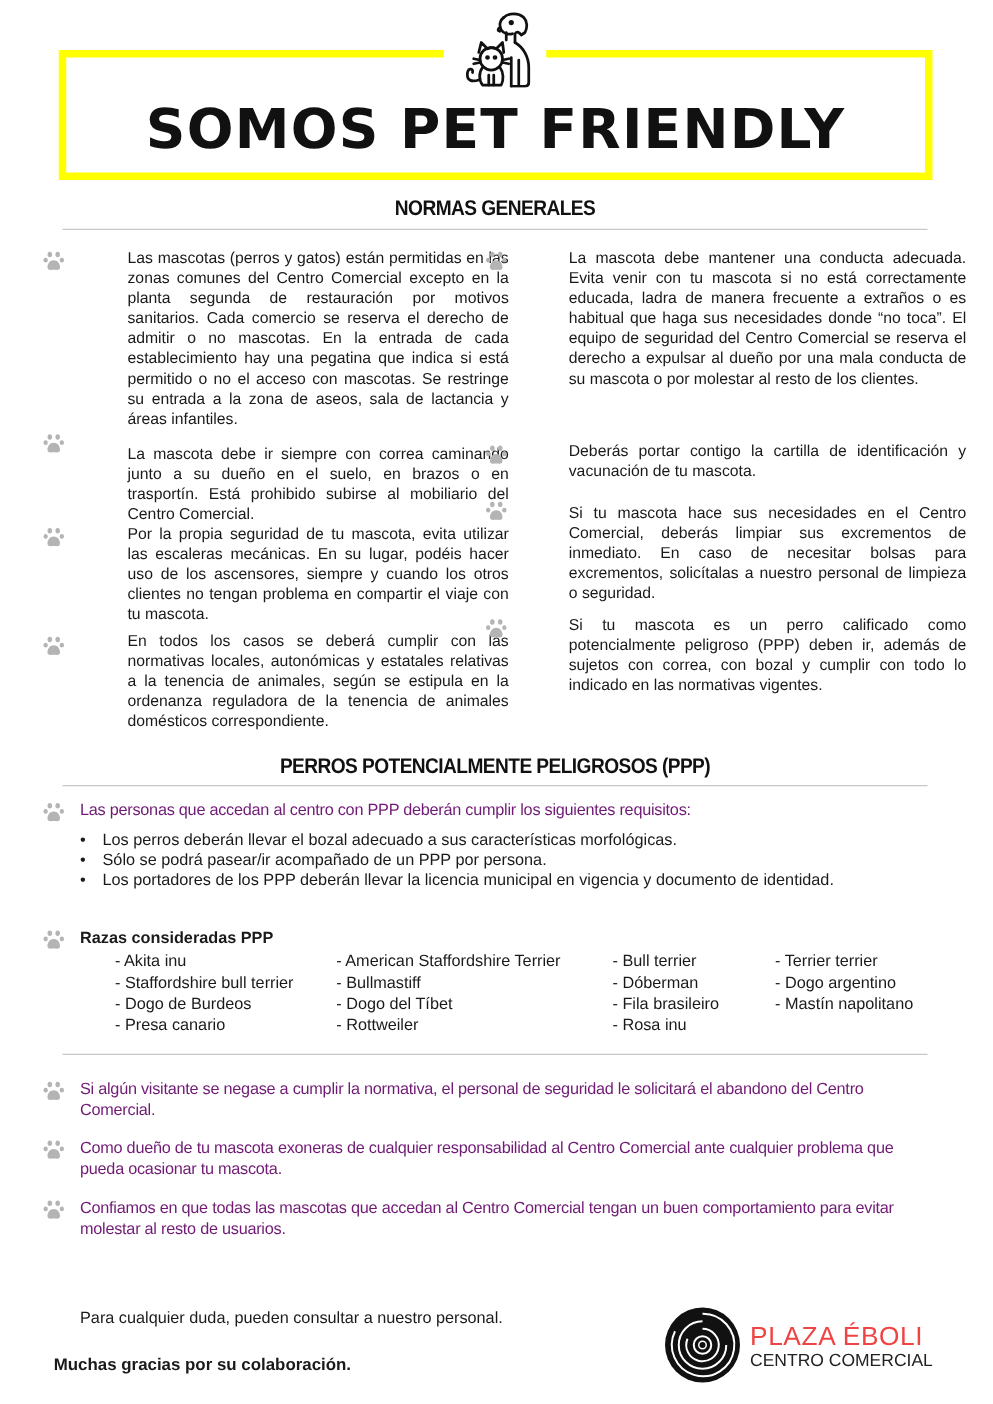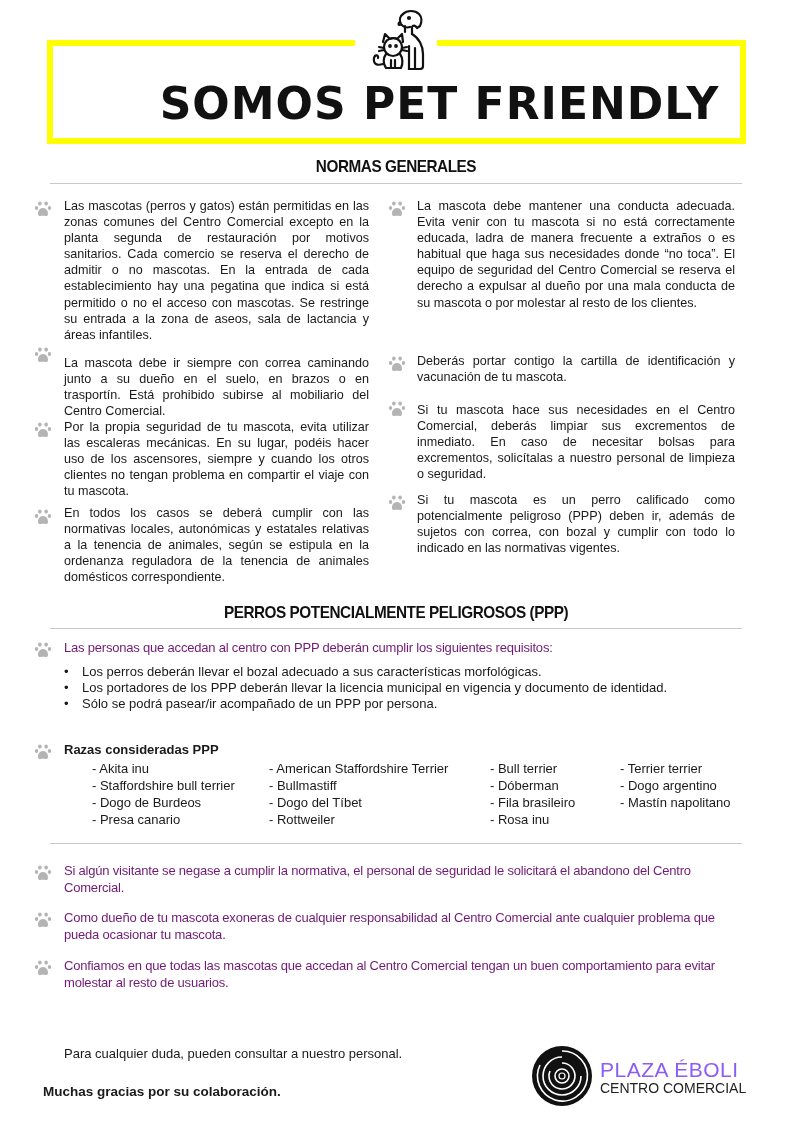--- a/index.html
+++ b/index.html
@@ -12,52 +12,51 @@
     border: 6px solid #ffff00;
   }
   .frame-gap {
     position: absolute; left: 355px; top: 36px; width: 82px; height: 14px; background: #fff;
   }
   .pets-icon { position: absolute; left: 365px; top: 8px; width: 64px; height: 62px; }
   .main-title {
     position: absolute; left: 53px; top: 78px; width: 687px; text-align: center;
     font-family: "DejaVu Sans", sans-serif; font-weight: bold; font-size: 44px; letter-spacing: 1px;
     color: #111;
-    margin-left: 43px;
   }
 
   .section-title {
     position: absolute; left: 50px; width: 692px; text-align: center;
     font-family: "Liberation Sans", sans-serif; font-weight: bold; font-size: 17px;
     letter-spacing: -0.5px; color: #111; transform: scaleX(0.9);
   }
   .divider { position: absolute; left: 50px; width: 692px; height: 1px; background: #c8c8c8; }
 
   .paw { position: absolute; width: 18px; height: 18px; }
   .paw svg { width: 18px; height: 18px; display: block; }
 
   .para {
-    position: absolute; font-size: 12.6px; line-height: 16.1px; text-align: justify; color: #1a1a1a;
+    position: absolute; font-size: 12.6px; line-height: 16.1px; text-align: justify; color: #1a1a1a; margin-left: 38px;
   }
   .narrow {
     position: absolute; font-size: 13px; line-height: 16.5px; color: #701a75;
     font-family: "Liberation Sans", sans-serif; letter-spacing: -0.2px;
   }
   .bullets { position: absolute; left: 64px; top: 664px; list-style: none; font-size: 13px; line-height: 16.2px; }
   .bullets li { position: relative; padding-left: 18px; white-space: nowrap; }
   .bullets li::before { content: "•"; position: absolute; left: 0; top: 0; }
 
   .breeds-title { position: absolute; left: 64px; top: 742px; font-size: 13px; font-weight: bold; }
   .breed-col { position: absolute; top: 760px; font-size: 13px; line-height: 17px; white-space: nowrap; margin-left: 28px; }
 
   .footer-note { position: absolute; left: 64px; top: 1022px; font-size: 13px; margin-top: 24px; }
   .thanks { position: absolute; left: 43px; top: 1084px; font-size: 13.5px; font-weight: bold; }
 
   .logo { position: absolute; left: 531px; top: 1045px; width: 62px; height: 62px; }
-  .logo-name { position: absolute; left: 600px; top: 1058px; font-size: 21px; letter-spacing: 0.5px; color: #8b5cf6; }
+  .logo-name { position: absolute; left: 600px; top: 1058px; font-size: 21px; letter-spacing: 0.5px; color: #ef4444; }
   .logo-sub { position: absolute; left: 600px; top: 1080px; font-size: 14px; letter-spacing: 0px; color: #222; }
 </style>
 </head>
 <body>
 
 <div class="frame"></div>
 <div class="frame-gap"></div>
 <div class="pets-icon">
   <svg viewBox="0 0 64 62" width="64" height="62" fill="none" stroke="#111" stroke-width="2.2" stroke-linejoin="round" stroke-linecap="round">
 
@@ -201,22 +200,22 @@
         <ellipse cx="2.8" cy="9" rx="1.9" ry="2.2"></ellipse>
         <ellipse cx="17.2" cy="9" rx="1.9" ry="2.2"></ellipse>
         <path d="M10 9 C6 9 4 13 4.5 16 C5 18.5 8 17.5 10 17.5 C12 17.5 15 18.5 15.5 16 C16 13 14 9 10 9 Z"></path>
       </g>
     </svg>
   </div>
 <p class="narrow" style="left:64px; top:640px;">Las personas que accedan al centro con PPP deberán cumplir los siguientes requisitos:</p>
 
 <ul class="bullets">
   <li>Los perros deberán llevar el bozal adecuado a sus características morfológicas.</li>
+  <li>Sólo se podrá pasear/ir acompañado de un PPP por persona.</li>
   <li>Los portadores de los PPP deberán llevar la licencia municipal en vigencia y documento de identidad.</li>
-  <li>Sólo se podrá pasear/ir acompañado de un PPP por persona.</li>
 </ul>
 
 <div class="paw" style="left:34px; top:743px;">
     <svg viewBox="0 0 20 20">
       <g fill="#b4b4b4">
         <ellipse cx="6.5" cy="4" rx="2" ry="2.4"></ellipse>
         <ellipse cx="13.5" cy="4" rx="2" ry="2.4"></ellipse>
         <ellipse cx="2.8" cy="9" rx="1.9" ry="2.2"></ellipse>
         <ellipse cx="17.2" cy="9" rx="1.9" ry="2.2"></ellipse>
         <path d="M10 9 C6 9 4 13 4.5 16 C5 18.5 8 17.5 10 17.5 C12 17.5 15 18.5 15.5 16 C16 13 14 9 10 9 Z"></path>

